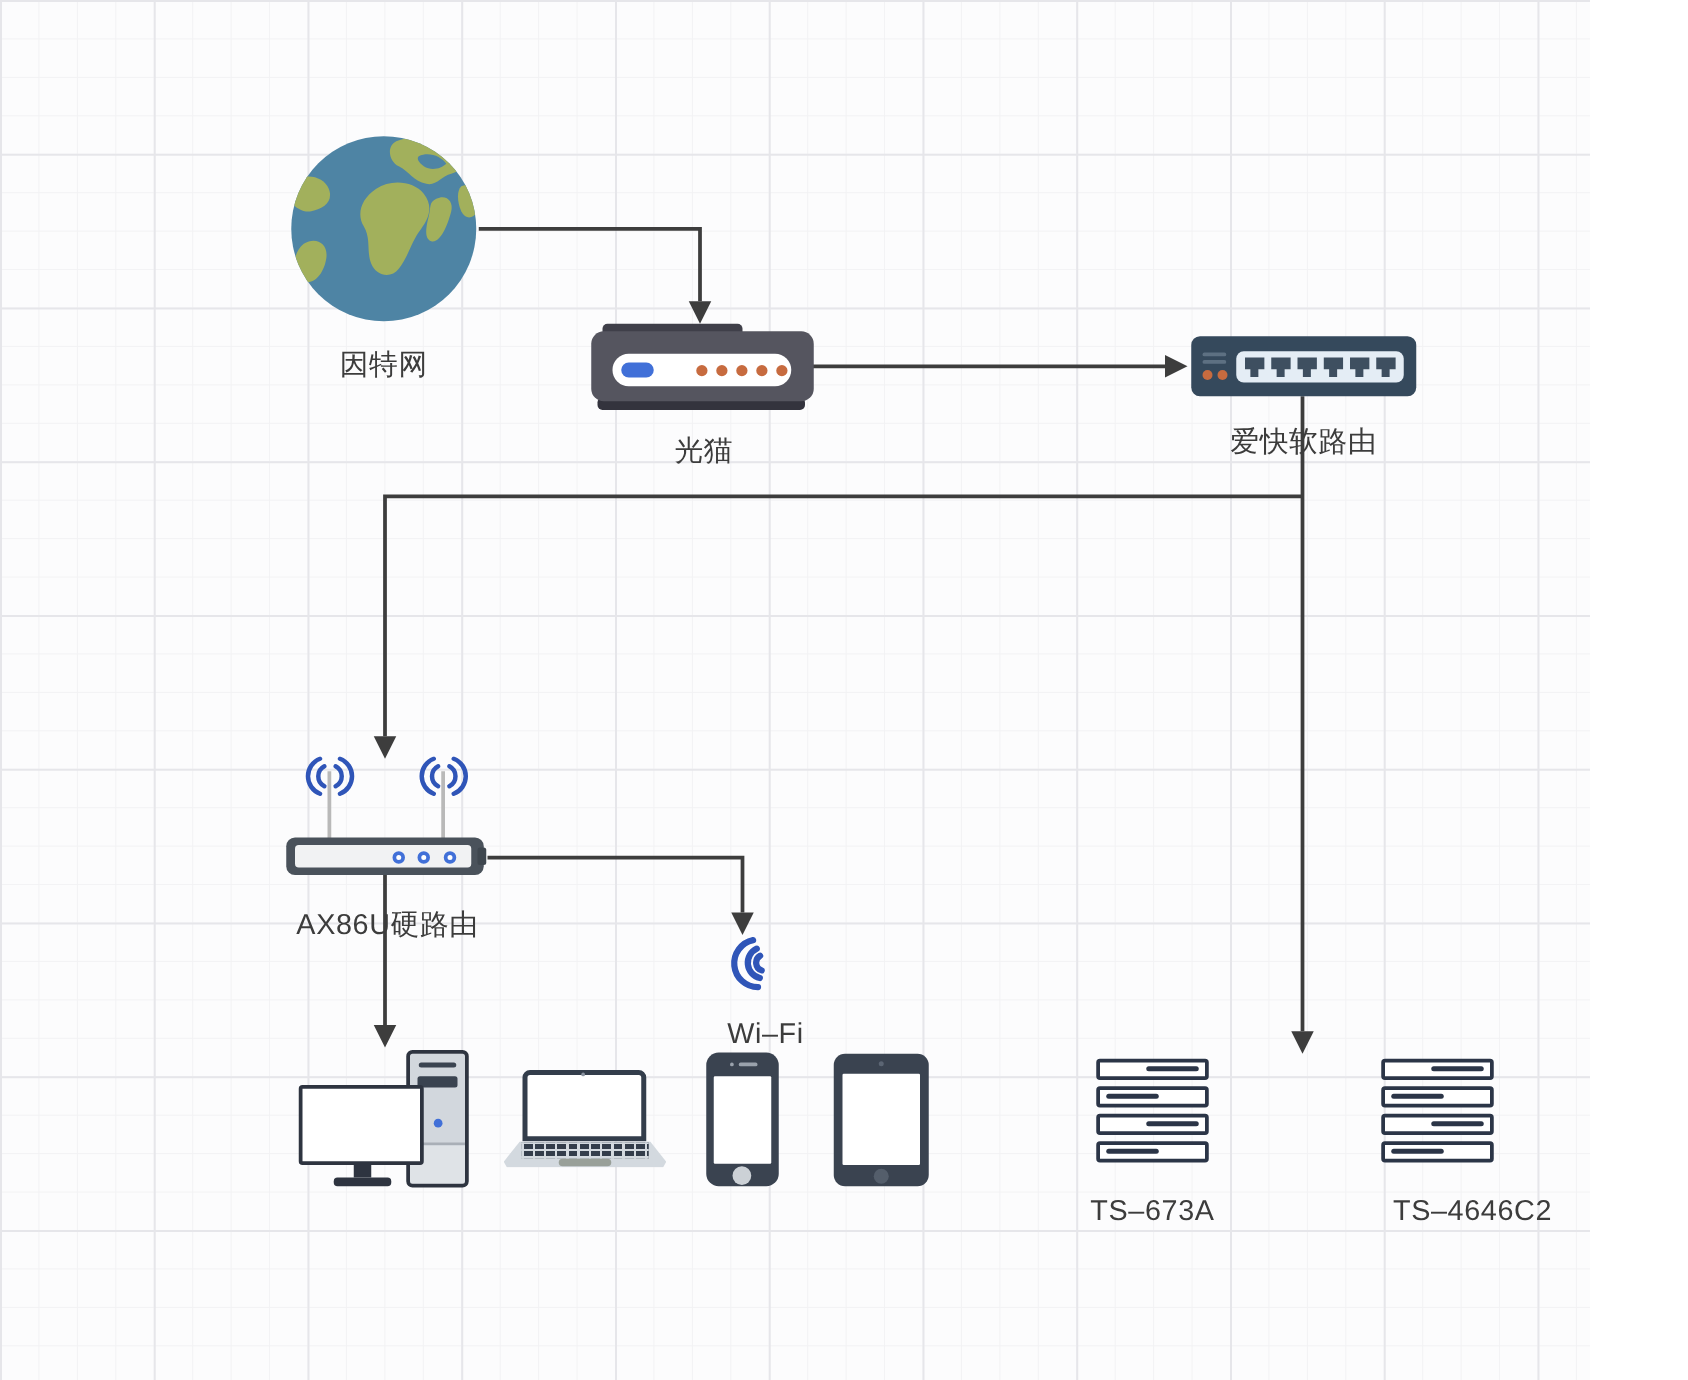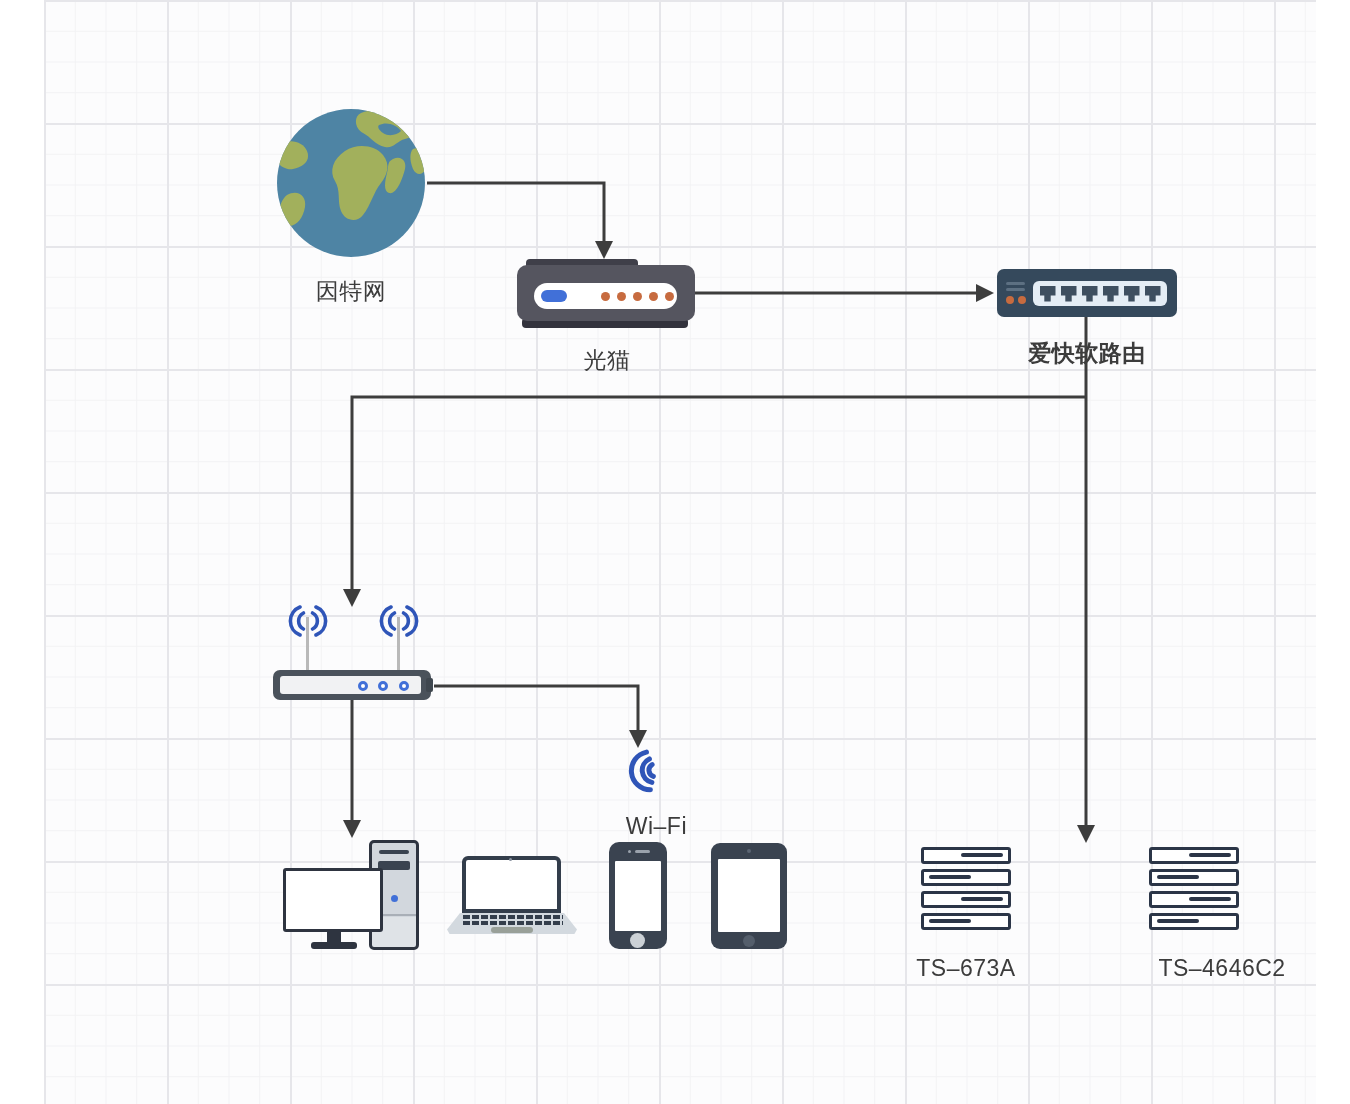--- a/index.html
+++ b/index.html
@@ -14,21 +14,20 @@
   #canvas{
     position:relative; width:1272px; height:1104px; overflow:hidden;
     background-color:#fcfcfd;
     background-image:
       linear-gradient(to right, #e6e6ea 1.5px, transparent 1.5px),
       linear-gradient(to bottom, #e6e6ea 1.5px, transparent 1.5px),
       linear-gradient(to right, #f2f2f4 1px, transparent 1px),
       linear-gradient(to bottom, #f2f2f4 1px, transparent 1px);
     background-size:123px 123px, 123px 123px, 30.75px 30.75px, 30.75px 30.75px;
     font-family:"Liberation Sans","DejaVu Sans",sans-serif;
-    margin-left:44px;
   }
   .abs{position:absolute;}
   .label{
     position:absolute; font-size:23px; color:var(--label-text);
     text-align:center; white-space:nowrap; letter-spacing:.5px;
   }
   svg.edges{position:absolute; left:0; top:0; pointer-events:none;}
   svg.edges path{fill:none; stroke:var(--line); stroke-width:3;}
   svg.edges polygon{fill:var(--line); stroke:none;}
 
@@ -172,21 +171,21 @@
     <div class="dot" style="left:21px;"></div>
     <div class="panel">
       <div class="port"></div>
       <div class="port"></div>
       <div class="port"></div>
       <div class="port"></div>
       <div class="port"></div>
       <div class="port"></div>
     </div>
   </div>
-  <div class="label" style="left:953px; top:338px; width:180px;font-weight:bold;">爱快软路由</div>
+  <div class="label" style="left:953px; top:338px; width:180px;">爱快软路由</div>
 
   <div class="abs antenna" style="left:262px; top:617px;"></div>
   <div class="abs antenna" style="left:353px; top:617px;"></div>
   <svg class="abs" style="left:242px; top:605px;" width="44" height="32" viewBox="0 0 44 32">
     <g style="stroke:var(--wifi-blue)" stroke-width="3.6" fill="none" stroke-linecap="round">
       <path d="M14,2 A15,15 0 0 0 14,30"></path>
         <path d="M17.5,8 A9,9 0 0 0 17.5,24"></path>
       <path d="M30,2 A15,15 0 0 1 30,30"></path>
         <path d="M26.5,8 A9,9 0 0 1 26.5,24"></path>
     </g>
@@ -199,20 +198,21 @@
         <path d="M26.5,8 A9,9 0 0 1 26.5,24"></path>
     </g>
   </svg>
   <div class="abs hrouter-body">
     <div class="panel"></div>
     <div class="ring" style="left:85px;"></div>
     <div class="ring" style="left:105px;"></div>
     <div class="ring" style="left:126px;"></div>
     <div class="tab"></div>
   </div>
+  <div class="label" style="left:210px; top:724px; width:200px;">AX86U硬路由</div>
 
   <svg class="abs" style="left:570px; top:750px; transform:rotate(-6deg);" width="48" height="44" viewBox="0 0 48 44">
     <g style="stroke:var(--wifi-blue)" stroke-width="5" fill="none" stroke-linecap="round">
       <path d="M34.5,3.1 A19,19 0 0 0 34.5,40.9"></path>
       <path d="M36.7,10.2 A12.5,12.5 0 0 0 36.7,33.8"></path>
       <path d="M38.8,16.1 A6.5,6.5 0 0 0 38.8,27.9"></path>
     </g>
   </svg>
   <div class="label" style="left:543px; top:813px; width:100px;text-align:right;">Wi–Fi</div>
 

